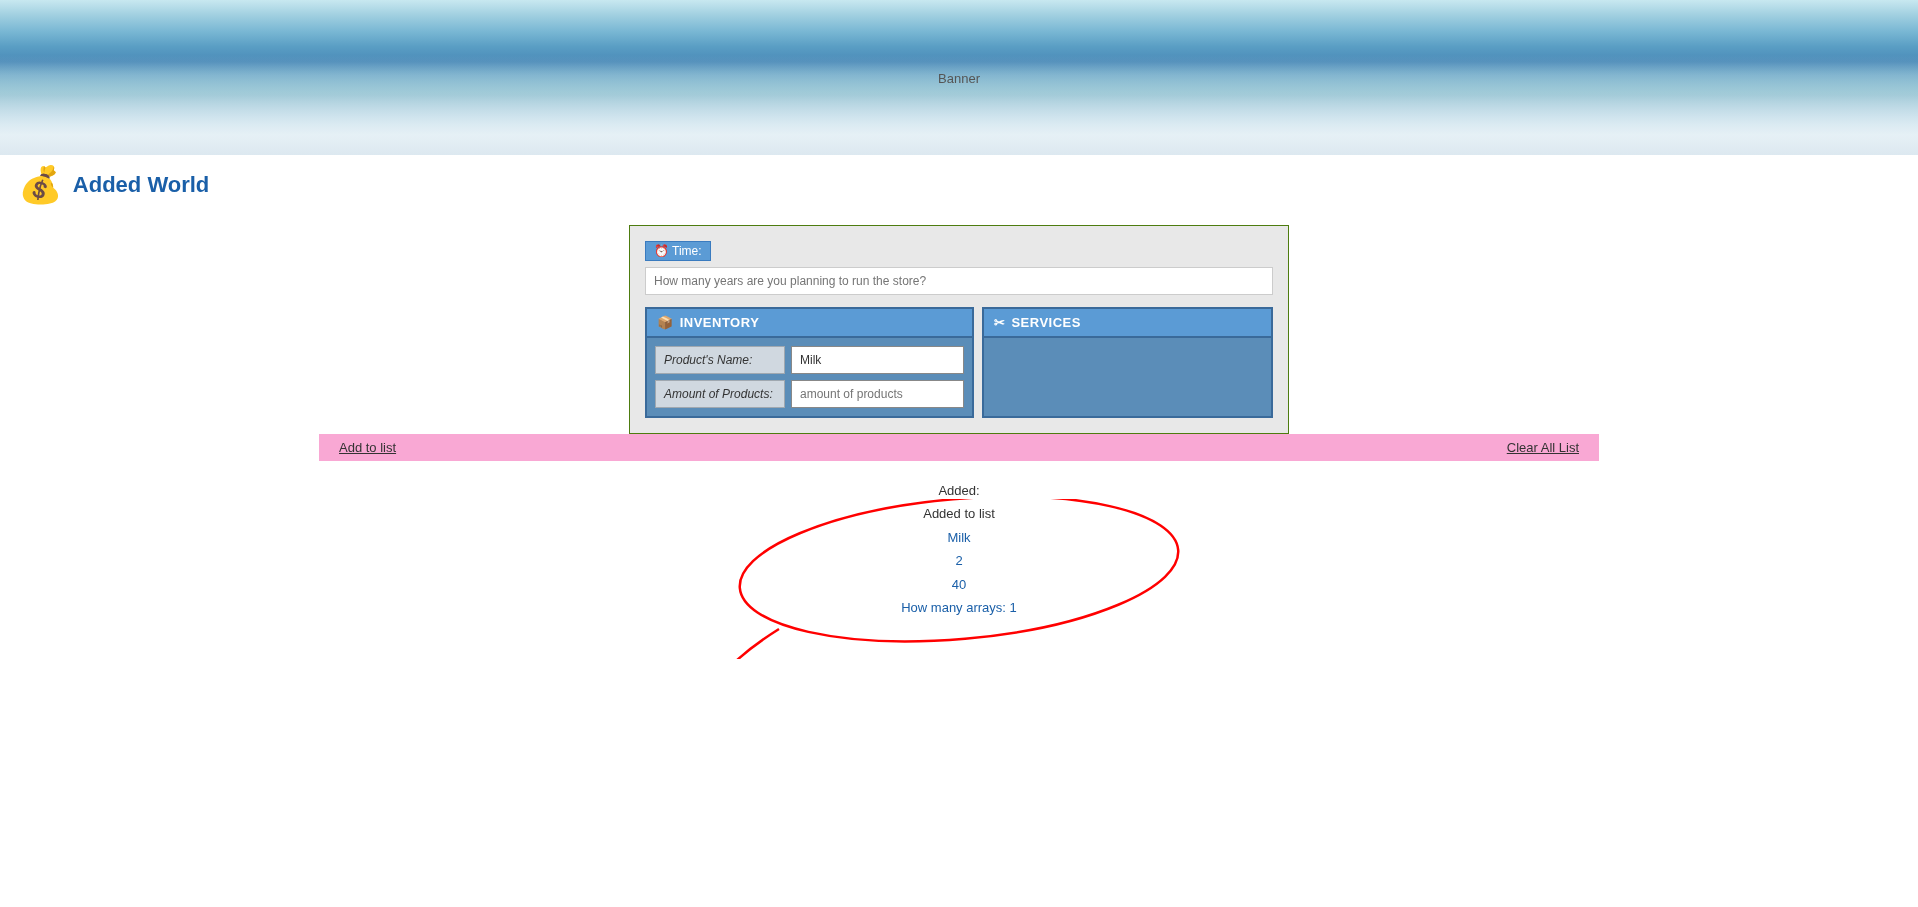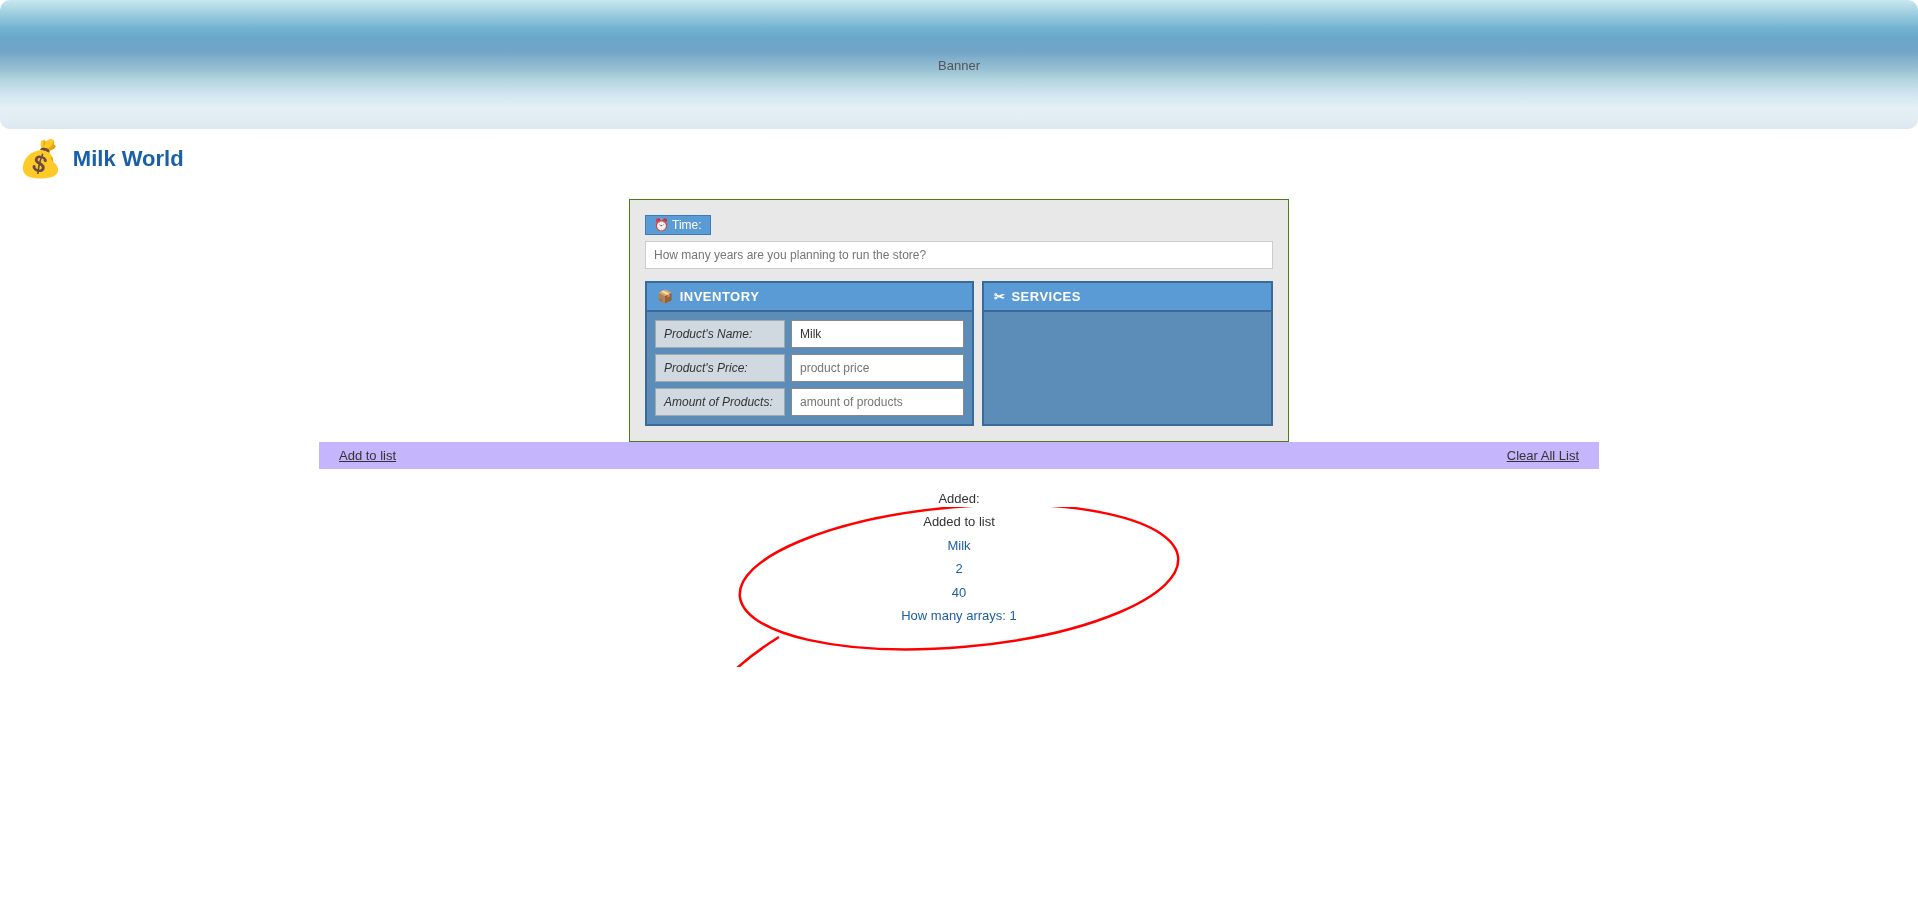--- a/index.html
+++ b/index.html
@@ -6,37 +6,36 @@
 
     body {
       font-family: Arial, sans-serif;
       background: #fff;
       min-height: 907px;
     }
 
     
     .banner {
       width: 100%;
-      height: 129px;
+      height: 155px;
       background: linear-gradient(180deg,
         #c8e8f0 0%,
         #a0cfe0 10%,
         #7ab8d4 20%,
         #5a9ec4 30%,
         #4a8ab8 40%,
         #6aaac8 50%,
         #8eccd8 60%,
         #b0dce8 70%,
         #d0eef8 80%,
         #e8f6fc 90%,
         #f0f8ff 100%
       );
       position: relative;
       overflow: hidden;
-      border-radius: 10px;
     }
 
     .banner-mountains {
       position: absolute;
       bottom: 0;
       left: 0;
       right: 0;
       height: 100px;
       background: linear-gradient(180deg,
         transparent 0%,
@@ -180,21 +179,21 @@
     }
 
     .field-input.has-value {
       color: #333;
     }
 
     
     .bottom-bar {
       width: 1280px;
       max-width: 100%;
-      background: #c4b5fd;
+      background: #f9a8d4;
       display: flex;
       justify-content: space-between;
       align-items: center;
       padding: 6px 20px;
       margin-top: 0;
     }
 
     .bottom-bar-btn {
       background: none;
       border: none;
@@ -232,21 +231,21 @@
 
 <div class="page-wrapper">
 
   <div class="banner">
     <div class="banner-mountains"></div>
     <span class="banner-text">Banner</span>
   </div>
 
   <div class="header-area">
     <span class="logo-icon">💰</span>
-    <span class="site-title">Milk World</span>
+    <span class="site-title">Added World</span>
   </div>
 
   <div class="main-content">
 
     <div class="card-container">
 
       <div class="time-section">
         <button class="time-label-btn">⏰ Time:</button>
         <input class="time-input" type="text" placeholder="How many years are you planning to run the store?" style="">
       </div>
@@ -258,24 +257,20 @@
             <span>📦</span>
             <span>INVENTORY</span>
           </div>
           <div class="panel-body">
 
             <div class="field-row">
               <div class="field-label">Product's Name:</div>
               <input class="field-input has-value" type="text" value="Milk" style="">
             </div>
 
-            <div class="field-row">
-              <div class="field-label">Product's Price:</div>
-              <input class="field-input" type="text" placeholder="product price" style="">
-            </div>
 
             <div class="field-row">
               <div class="field-label">Amount of Products:</div>
               <input class="field-input" type="text" placeholder="amount of products" style="">
             </div>
 
           </div>
         </div>
 
         <div class="panel">

